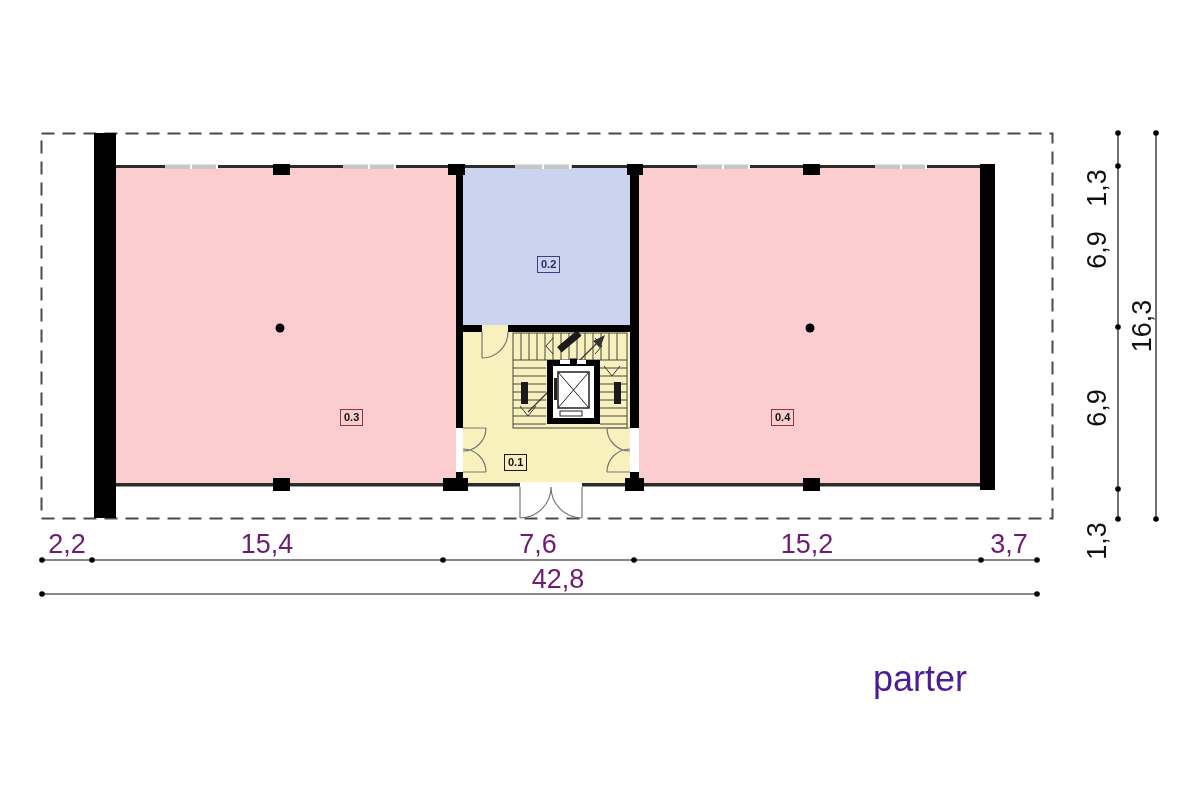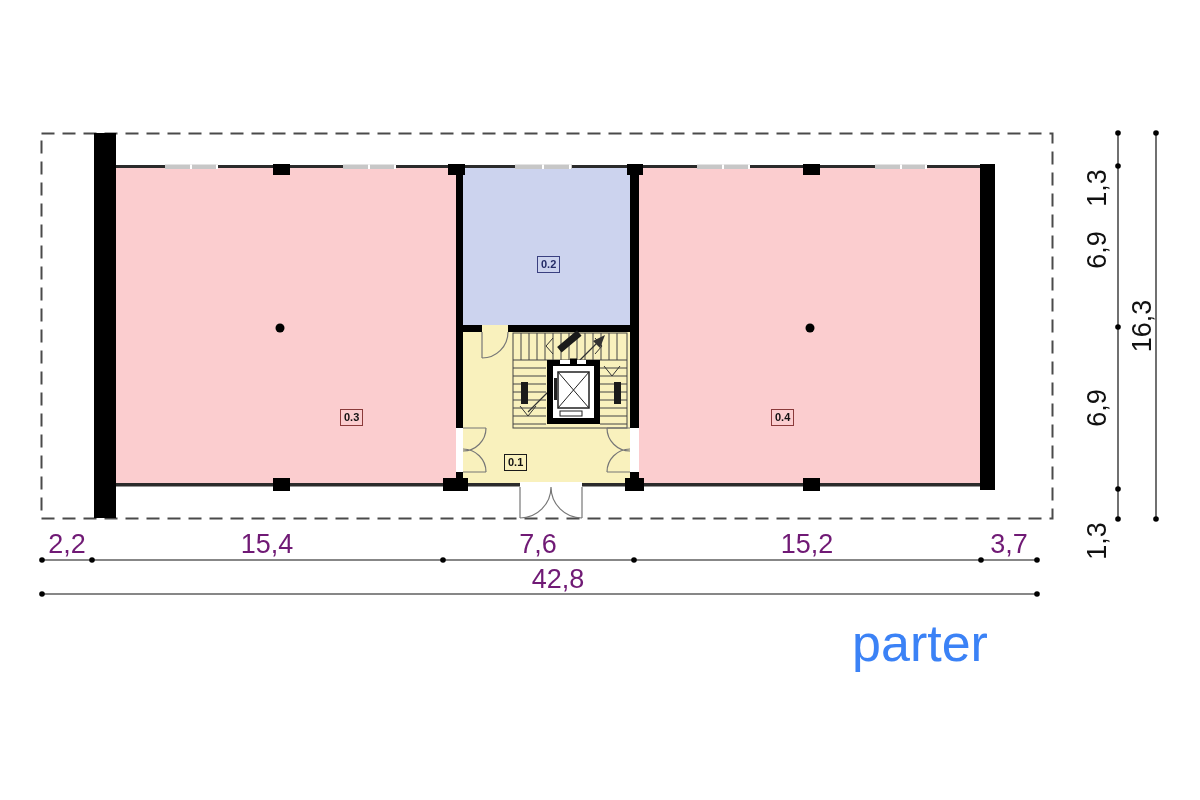--- a/index.html
+++ b/index.html
@@ -18,22 +18,22 @@
   .lbl.navy{border-color:var(--label-border-blue-room);color:#242b66;}
   .dim{
     position:absolute;font-size:27px;line-height:28px;color:#701a75;
     transform:translateX(-50%);white-space:nowrap;
   }
   .dimv{
     position:absolute;font-size:27px;line-height:28px;color:#111;
     transform:translate(-50%,-50%) rotate(-90deg);white-space:nowrap;
   }
   .title{
-    position:absolute;font-size:52px;line-height:54px;color:#3b82f6;
-    transform:translateX(-50%);white-space:nowrap;
+    position:absolute;font-size:36px;line-height:54px;color:#4c1d95;
+    transform:translateX(-50%);white-space:nowrap;margin-top:36px;
   }
 </style>
 </head>
 <body>
 
 <div id="canvas">
 
   <svg id="plan-svg" width="1200" height="800" viewBox="0 0 1200 800">
 
     <rect x="41.5" y="133.5" width="1011" height="385" fill="none" stroke="var(--parcel-dash)" stroke-width="2" stroke-dasharray="13 8"></rect>

